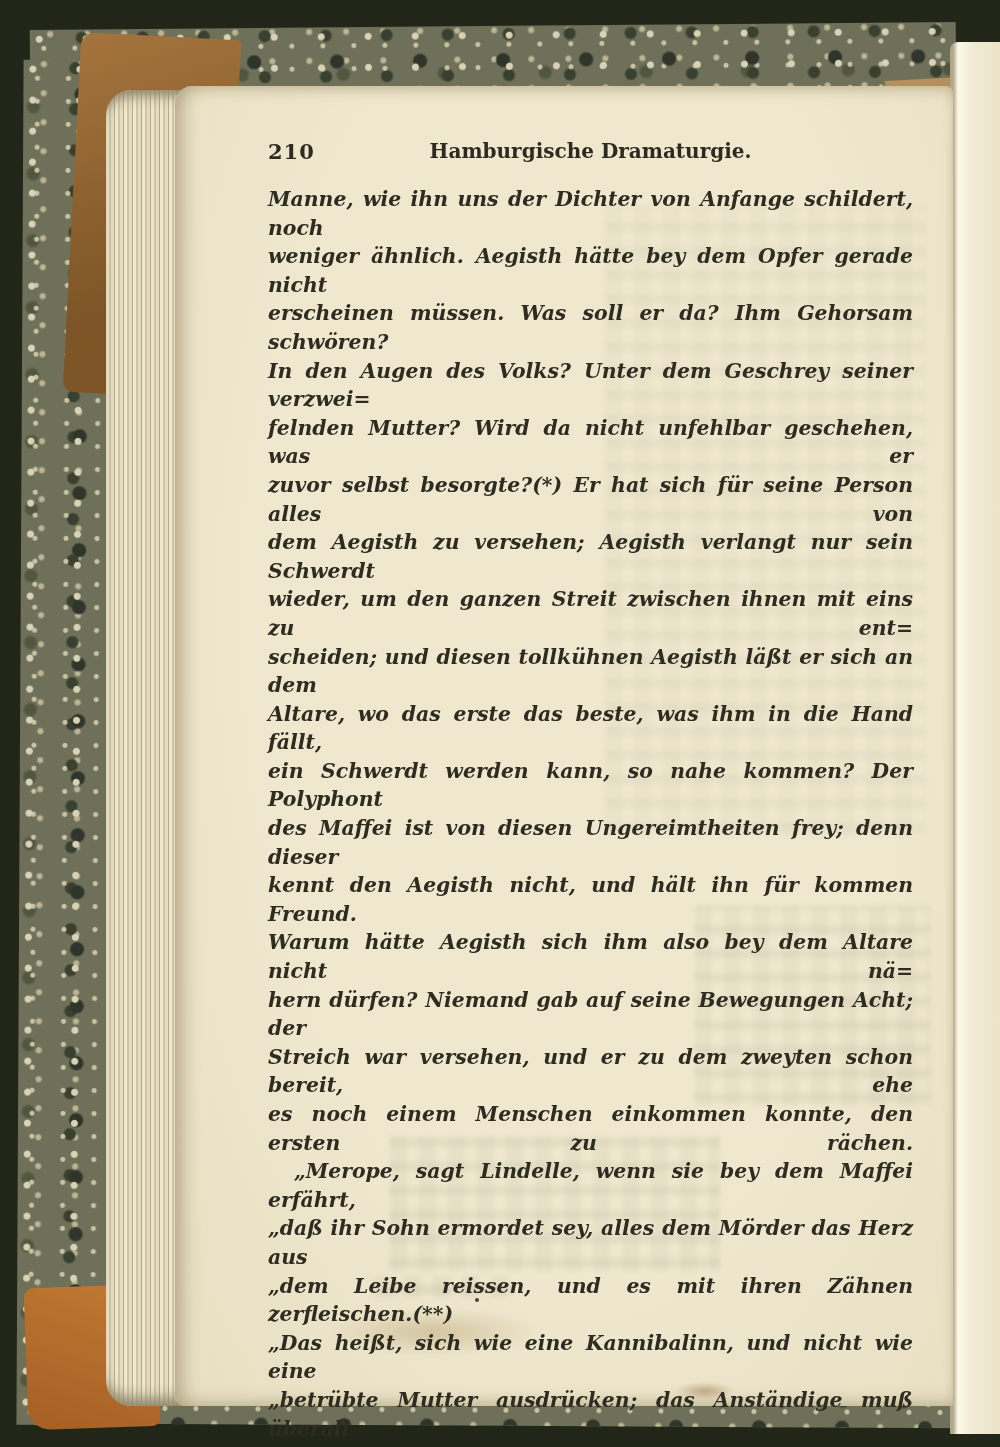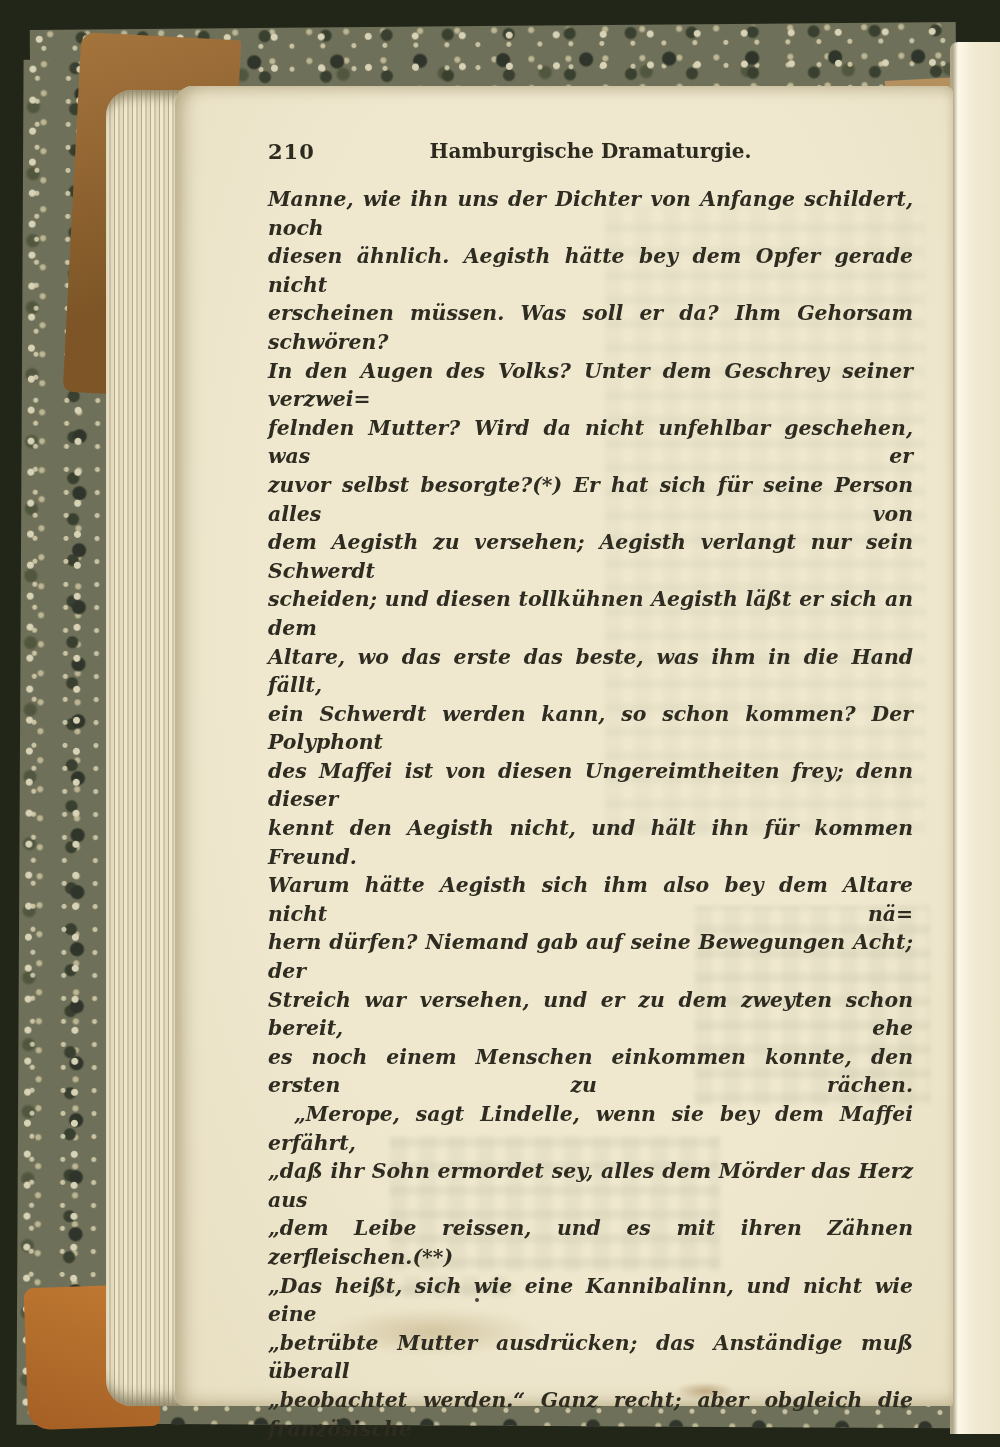--- a/index.html
+++ b/index.html
@@ -88,29 +88,30 @@
 
     <div class="content">
 
       <div class="running-head">
         <span class="page-num">210</span>
         <span class="head-title">Hamburgische Dramaturgie.</span>
       </div>
 
       <div class="bodytext">
         <div class="bline">Manne, wie ihn uns der Dichter von Anfange schildert, noch</div>
-        <div class="bline">diesen ähnlich. Aegisth hätte bey dem Opfer gerade nicht</div>
+        <div class="bline">weniger ähnlich. Aegisth hätte bey dem Opfer gerade nicht</div>
         <div class="bline">erscheinen müssen. Was soll er da? Ihm Gehorsam schwören?</div>
         <div class="bline">In den Augen des Volks? Unter dem Geschrey seiner verzwei=</div>
         <div class="bline">felnden Mutter? Wird da nicht unfehlbar geschehen, was er</div>
         <div class="bline">zuvor selbst besorgte?(*) Er hat sich für seine Person alles von</div>
         <div class="bline">dem Aegisth zu versehen; Aegisth verlangt nur sein Schwerdt</div>
+        <div class="bline">wieder, um den ganzen Streit zwischen ihnen mit eins zu ent=</div>
         <div class="bline">scheiden; und diesen tollkühnen Aegisth läßt er sich an dem</div>
         <div class="bline">Altare, wo das erste das beste, was ihm in die Hand fällt,</div>
-        <div class="bline">ein Schwerdt werden kann, so schon kommen? Der Polyphont</div>
+        <div class="bline">ein Schwerdt werden kann, so nahe kommen? Der Polyphont</div>
         <div class="bline">des Maffei ist von diesen Ungereimtheiten frey; denn dieser</div>
         <div class="bline">kennt den Aegisth nicht, und hält ihn für kommen Freund.</div>
         <div class="bline">Warum hätte Aegisth sich ihm also bey dem Altare nicht nä=</div>
         <div class="bline">hern dürfen? Niemand gab auf seine Bewegungen Acht; der</div>
         <div class="bline">Streich war versehen, und er zu dem zweyten schon bereit, ehe</div>
         <div class="bline">es noch einem Menschen einkommen konnte, den ersten zu rächen.</div>
         <div class="bline indent">„Merope, sagt Lindelle, wenn sie bey dem Maffei erfährt,</div>
         <div class="bline">„daß ihr Sohn ermordet sey, alles dem Mörder das Herz aus</div>
         <div class="bline">„dem Leibe reissen, und es mit ihren Zähnen zerfleischen.(**)</div>
         <div class="bline">„Das heißt, sich wie eine Kannibalinn, und nicht wie eine</div>

